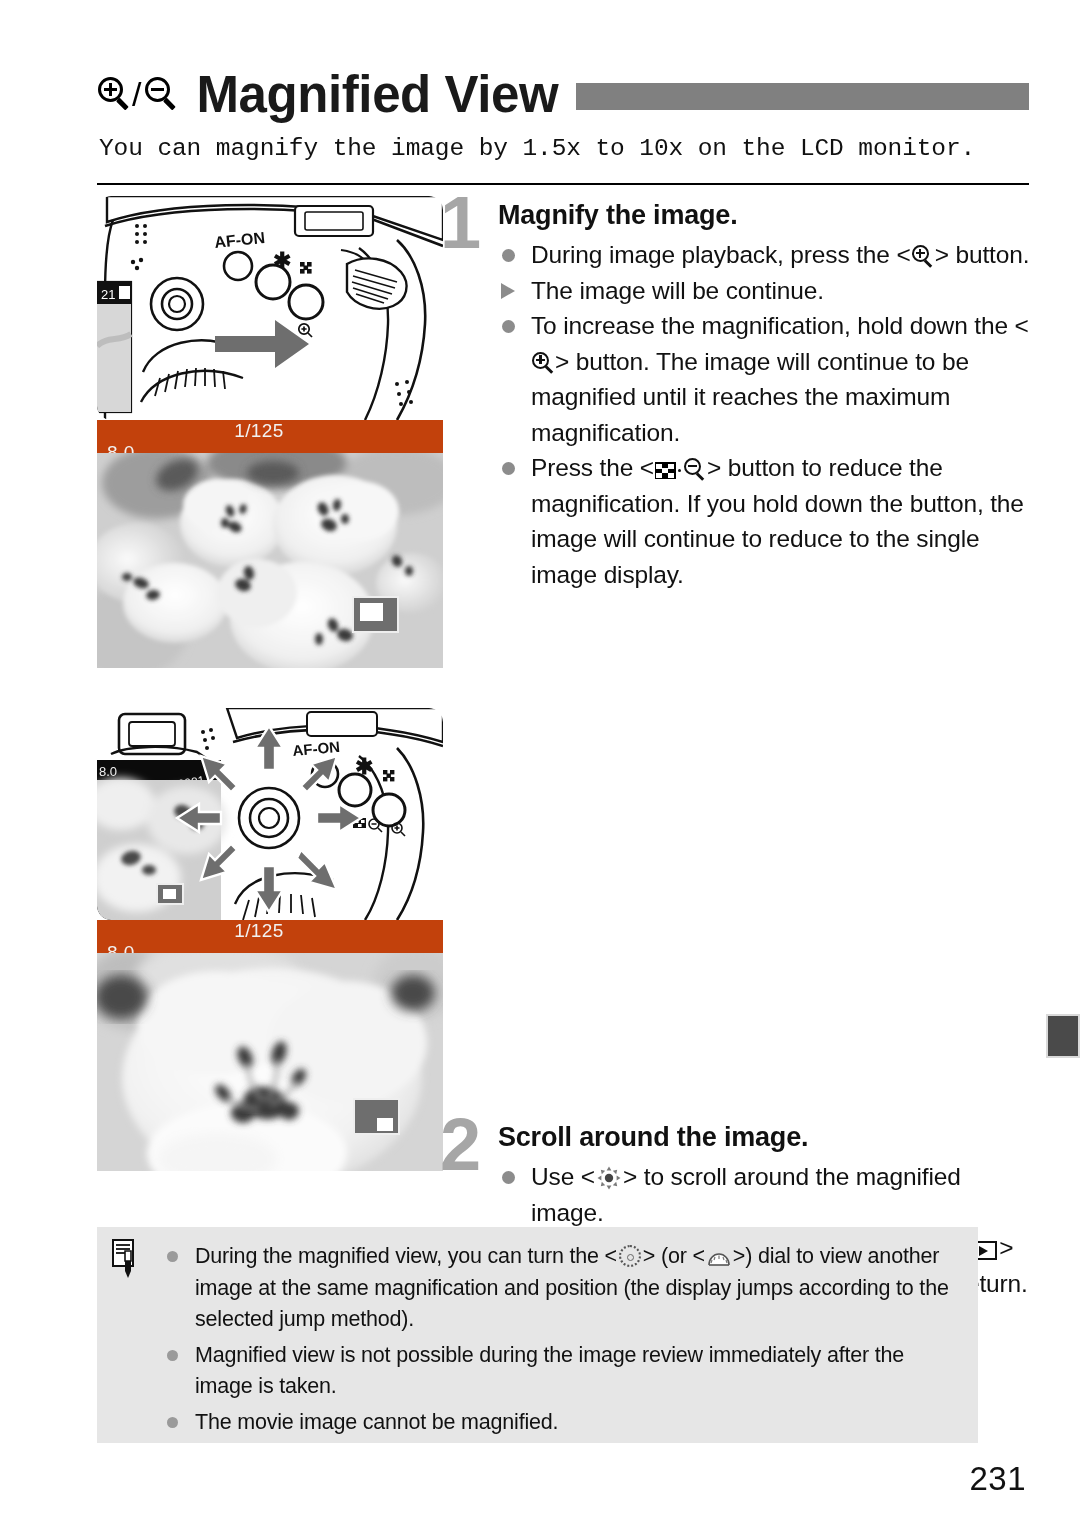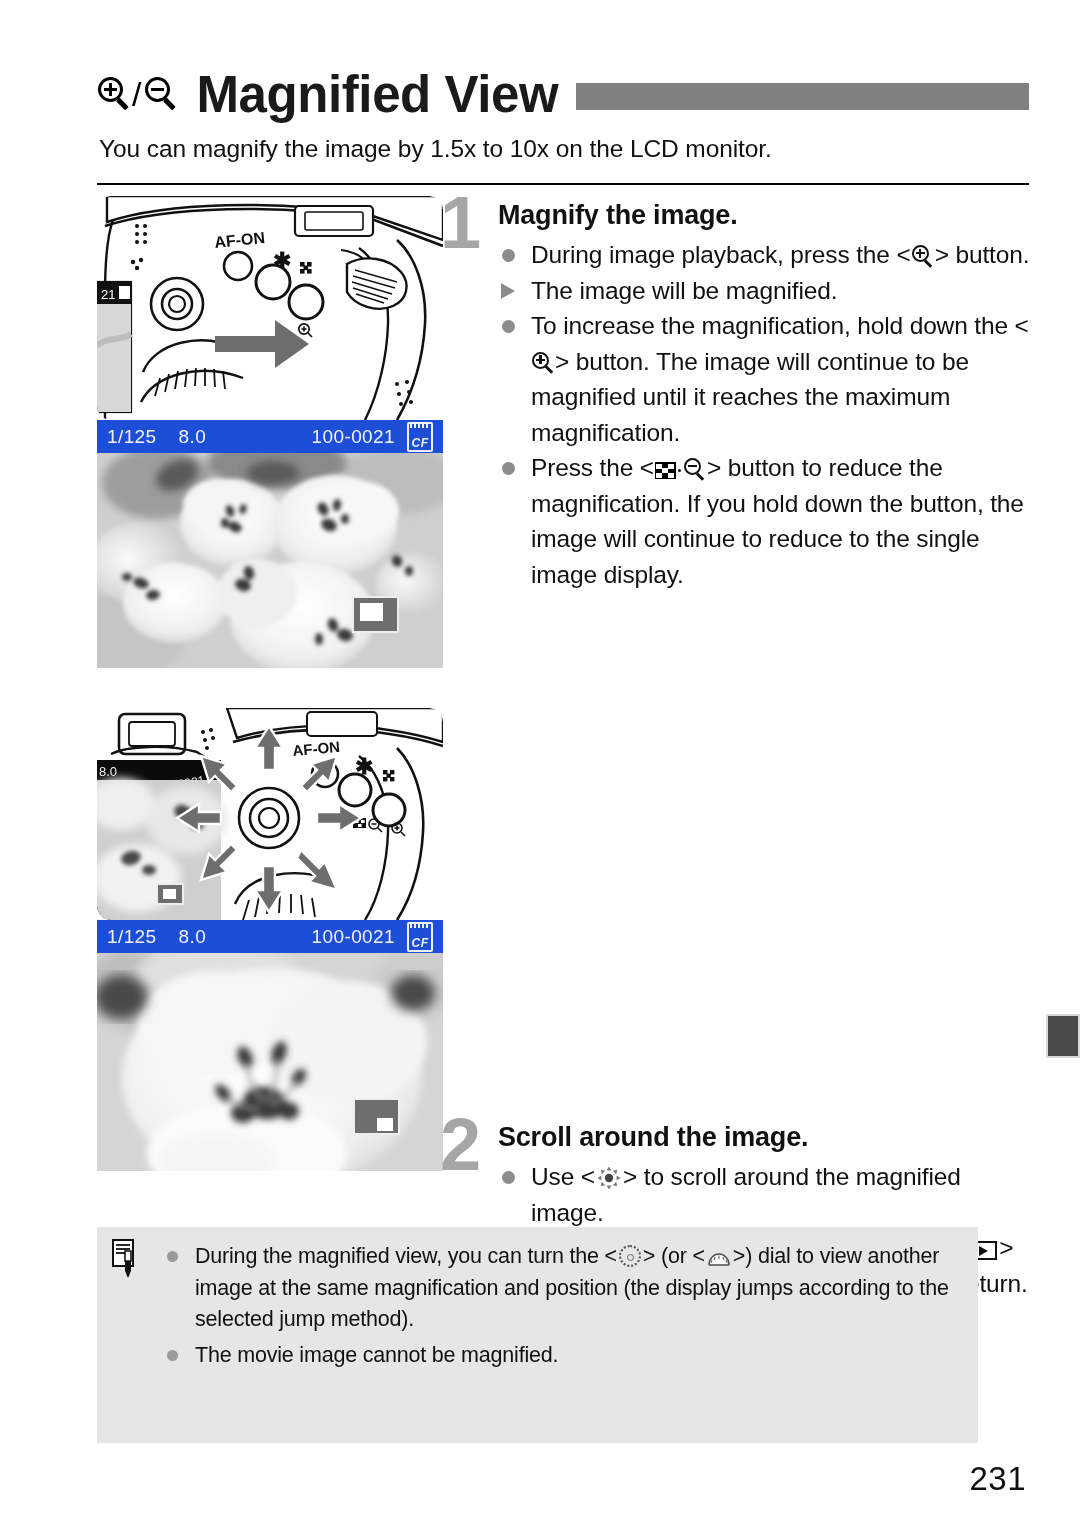--- a/index.html
+++ b/index.html
@@ -19,38 +19,38 @@
   .title-icons{display:flex;align-items:center;flex:0 0 auto;}
   .mag-icon{display:inline-block;width:34px;height:36px;position:relative;}
   .mag-icon .lens{position:absolute;left:1px;top:1px;width:25px;height:25px;border:3.5px solid #000;border-radius:50%;box-sizing:border-box;}
   .mag-icon .handle{position:absolute;left:21px;top:21px;width:13px;height:4.5px;background:#000;transform:rotate(45deg);transform-origin:left center;border-radius:1px;}
   .mag-icon .bar-h{position:absolute;left:7px;top:11.5px;width:13px;height:3.4px;background:#000;}
   .mag-icon .bar-v{position:absolute;left:11.8px;top:6.6px;width:3.4px;height:13px;background:#000;}
   .slash{font-size:34px;font-weight:400;margin:0 3px 0 1px;line-height:1;color:#000;}
   h1.title{font-size:51px;font-weight:bold;letter-spacing:-0.4px;margin:0 0 0 18px;white-space:nowrap;color:#1a1a1a;}
   .header-bar{flex:1 1 auto;height:27px;background:#808080;margin-left:18px;margin-top:4px;}
 
-  .intro{position:absolute;left:99px;top:135px;width:930px;font-size:24.5px;color:#111;letter-spacing:-0.1px;}
+  .intro{position:absolute;left:99px;top:135px;width:930px;font-size:24.5px;color:#111;letter-spacing:-0.1px;font-family:Liberation Mono, monospace;}
   .rule{position:absolute;left:97px;top:183px;width:932px;height:2px;background:#000;}
 
   
   .chapter-tab{position:absolute;right:0px;top:1014px;width:34px;height:44px;background:#4a4a4a;border:2px solid #d9d9d9;box-sizing:border-box;}
 
   
   .fig-col{position:absolute;left:97px;top:196px;width:346px;}
 
   .cam-illus{position:relative;width:346px;height:224px;background:#fff;border-radius:14px;overflow:hidden;}
   .cam-illus.two{height:212px;}
 
   
   .cam-illus svg{display:block;width:100%;height:100%;}
 
   
   .lcd{position:relative;width:346px;background:#000;overflow:hidden;}
-  .lcd-bar{height:33px;background:#1d4ed8;display:flex;align-items:center;padding:0 10px;box-sizing:border-box;color:#f2f2f2;font-size:19px;letter-spacing:0.4px;}
+  .lcd-bar{height:33px;background:#c2410c;display:flex;align-items:center;padding:0 10px;box-sizing:border-box;color:#f2f2f2;font-size:19px;letter-spacing:0.4px;flex-direction:column;}
   .lcd-bar .sp{margin-right:22px;}
   .lcd-bar .ap{margin-right:auto;}
   .lcd-bar .fn{margin-right:12px;}
   .cf-icon{display:inline-block;width:26px;height:30px;border:2px solid #f2f2f2;border-radius:2px;position:relative;box-sizing:border-box;font-size:13px;font-weight:bold;line-height:18px;text-align:center;color:#f2f2f2;overflow:hidden;}
   .cf-icon .pins{position:absolute;top:0px;left:1px;right:1px;height:4px;background:repeating-linear-gradient(to right,#f2f2f2 0 2px,transparent 2px 4px);}
   .cf-icon .lbl{position:absolute;left:0;right:0;bottom:0px;font-size:12px;line-height:14px;font-style:italic;}
 
   .photo{position:relative;width:346px;height:215px;overflow:hidden;background:#d8d8d8;}
   .photo.two{height:218px;}
 
@@ -520,21 +520,21 @@
     <div class="step-body">
 
       <div class="li">
         <span class="bl"></span>
         <span>During image playback, press the</span>
         <span> &lt;</span><span class="k-mag"><span class="lens"></span><span class="h"></span><span class="v"></span><span class="handle"></span></span><span>&gt; button.</span>
       </div>
 
       <div class="li">
         <span class="tri"></span>
-        <span>The image will be magnified.</span>
+        <span>The image will be continue.</span>
       </div>
 
       <div class="li">
         <span class="bl"></span>
         <span>To increase the magnification, hold down the &lt;</span><span class="k-mag"><span class="lens"></span><span class="h"></span><span class="v"></span><span class="handle"></span></span><span>&gt; button. The image will continue to be magnified until it reaches the maximum magnification.</span>
       </div>
 
       <div class="li">
         <span class="bl"></span>
         <span>Press the &lt;</span><span class="k-index"><span class="grid">
@@ -606,20 +606,24 @@
                 <path d="M8,8 L7,11"></path>
                 <path d="M12,6.5 L12,10"></path>
               <path d="M16,8 L17,11"></path>
                 <path d="M19,11 L20,14"></path>
             </g>
             <path d="M2,16 H22" stroke="#555" stroke-width="1.6"></path>
           </svg>
         </span><span>&gt;) dial to view another image at the same magnification and position (the display jumps according to the selected jump method).</span>
       </div>
 
+      <div class="note-li">
+        <span class="bl"></span>
+        <span>Magnified view is not possible during the image review immediately after the image is taken.</span>
+      </div>
 
       <div class="note-li">
         <span class="bl"></span>
         <span>The movie image cannot be magnified.</span>
       </div>
 
     </div>
   </div>
 
   <div class="page-num">231</div>

